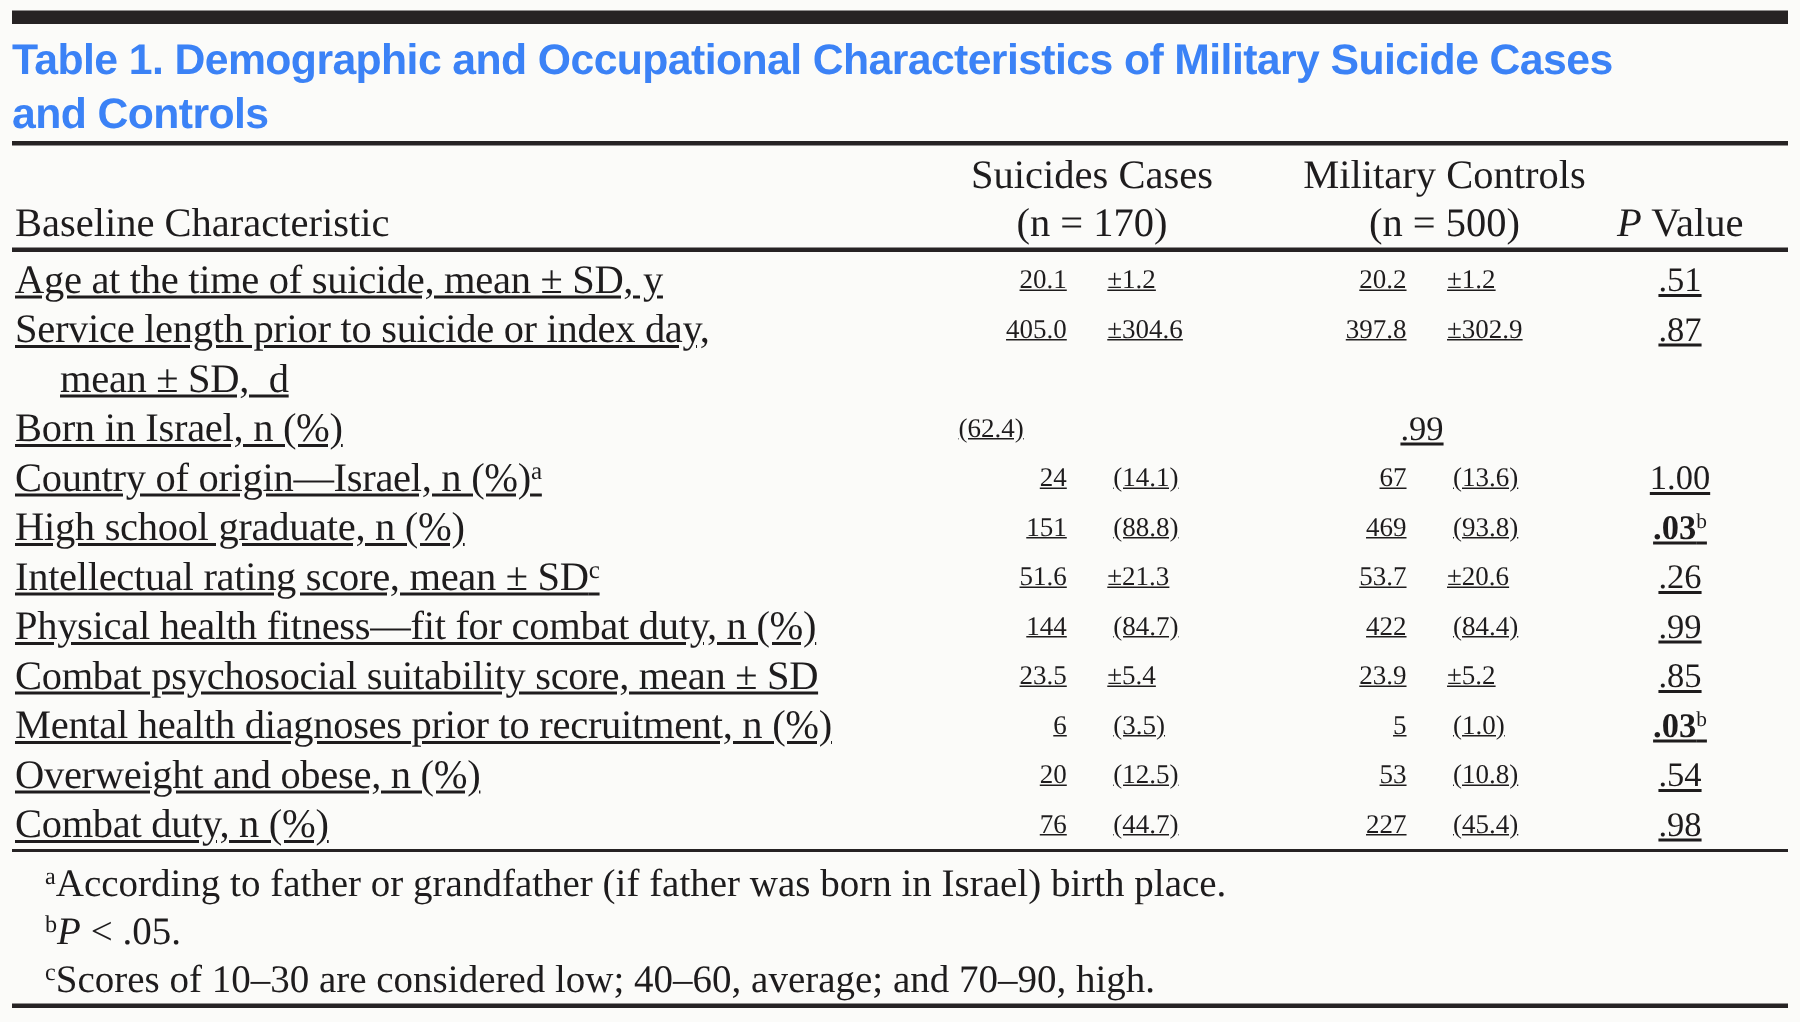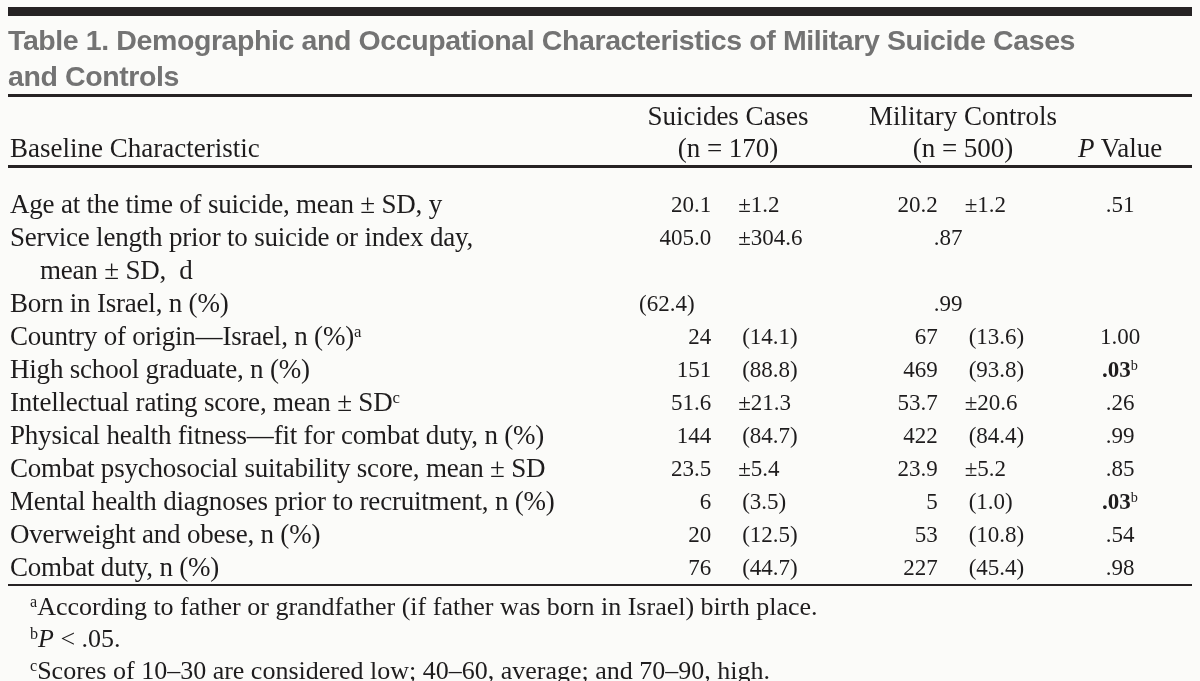--- a/index.html
+++ b/index.html
@@ -13,21 +13,21 @@
   .page{ width:1200px; height:681px; padding:0 8px; position:relative; }
 
   .topbar{ margin-top:7px; height:9px; background:var(--rule,#1c1a1b); }
 
   .title{
     font-family:"Liberation Sans", sans-serif;
     font-weight:700;
     font-size:28.5px;
     line-height:36px;
     letter-spacing:-0.4px;
-    color:#737373;
+    color:#3b82f6;
     margin-top:6px;
   }
   .title .tline{ white-space:nowrap; }
 
   .rule{ background:var(--rule,#262324); width:100%; }
   .rule-title{ height:3px; }
   .rule-header{ height:3px; }
   .rule-foot{ height:2px; }
   .rule-bottom{ height:3px; }
 
@@ -38,26 +38,26 @@
 
   
   .thead{ padding-top:3px; padding-bottom:1px; align-items:end; }
   .thead .hcell{ font-size:27px; line-height:32px; }
   .h-label{ align-self:end; padding-left:2px; white-space:nowrap; }
   .h-two{ text-align:center; }
   .h-two div{ white-space:nowrap;text-align:center; }
   .h-p{ text-align:left; padding-right:9px; align-self:end; white-space:nowrap; }
 
   
-  .tbody{ padding-top:20px; }
+  .tbody{ padding-top:2px;text-decoration:underline; }
   .row{ display:grid; grid-template-columns:600px 240px 230px 1fr; }
   .c-label{ font-size:27px; line-height:33px; padding-left:2px; letter-spacing:-0.2px; }
   .c-label .l1{ white-space:nowrap; }
   .c-label .l2{ padding-left:30px; white-space:pre-wrap; }
-  .c-val{ display:flex; font-size:23px; line-height:33px; align-self:start; }
+  .c-val{ display:flex; font-size:18px; line-height:33px; align-self:start; }
   .val-s .v1{ width:43%; text-align:right; }
   .val-c .v1{ width:39%; text-align:right; }
   .c-val .v2{ flex:1; text-align:left;margin-left:24px; }
   .c-val .v2.paren{ padding-left:7px; }
   .c-val .v2.pm{ padding-left:3px; }
   .c-p{ font-size:23px; line-height:33px; text-align:center; padding-right:30px; align-self:start; white-space:nowrap; }
   .bold{ font-weight:700; }
   .it{ font-style:italic; }
 
   .sup{
@@ -112,20 +112,24 @@
           <span class="v2 pm">±1.2</span>
         </div>
         <div class="c-p"><span>.51</span></div>
       </div>
       <div class="row">
         <div class="c-label"><span class="l1">Service length prior to suicide or index day,</span><div class="l2">mean ± SD,  d</div></div>
         <div class="c-val val-s">
           <span class="v1">405.0</span>
           <span class="v2 pm">±304.6</span>
         </div>
+        <div class="c-val val-c">
+          <span class="v1">397.8</span>
+          <span class="v2 pm">±302.9</span>
+        </div>
         <div class="c-p"><span>.87</span></div>
       </div>
       <div class="row">
         <div class="c-label"><span class="l1">Born in Israel, n (%)</span></div>
         <div class="c-val val-s">
           <span class="v2 paren">(62.4)</span>
         </div>
         <div class="c-p"><span>.99</span></div>
       </div>
       <div class="row">

